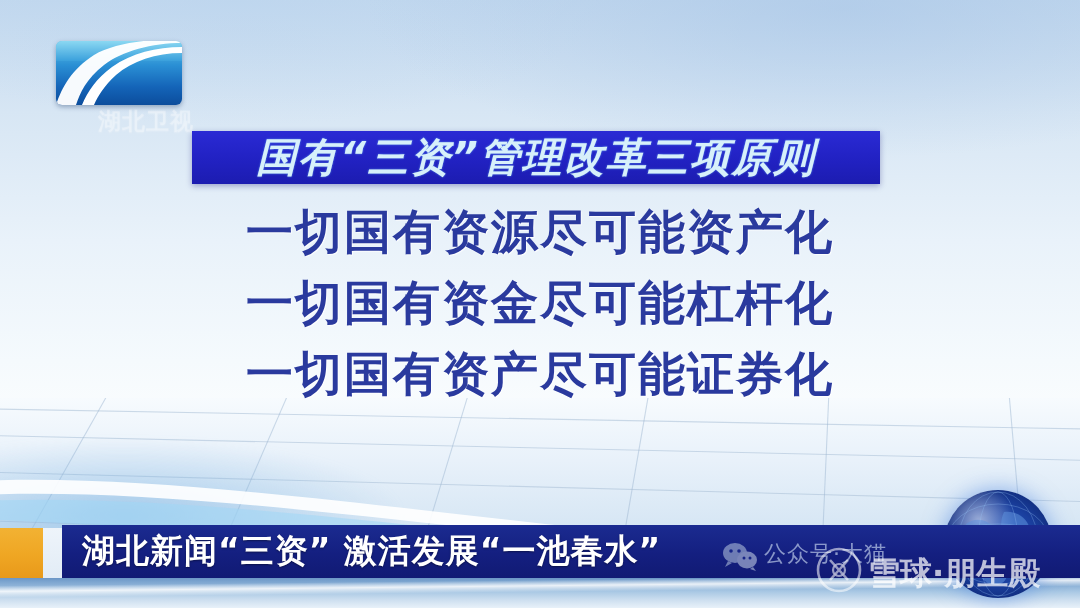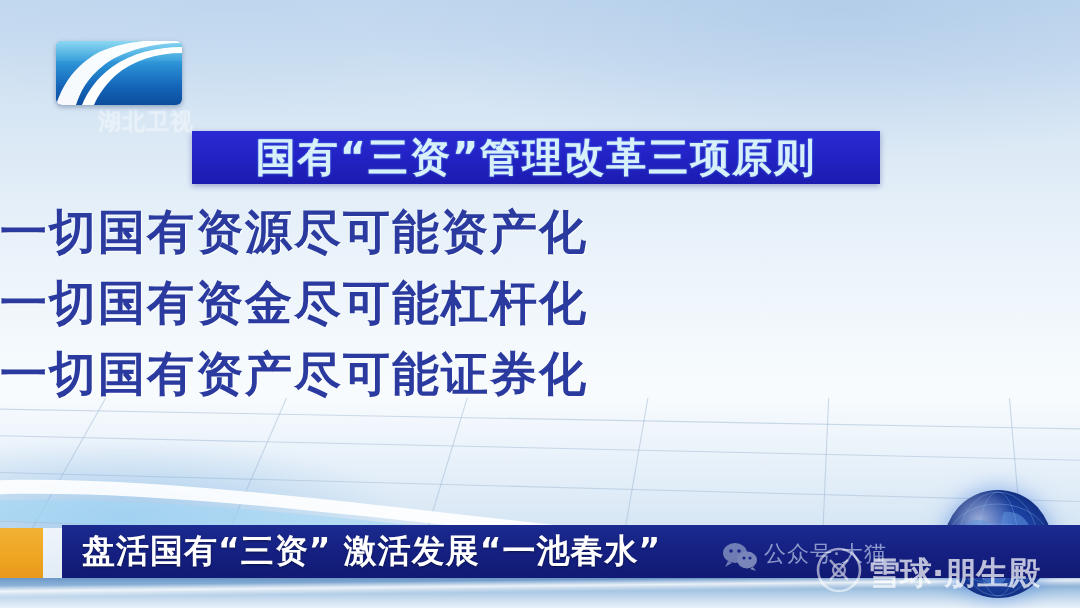--- a/index.html
+++ b/index.html
@@ -74,37 +74,37 @@
     white-space: nowrap;
     margin-left: 48px;
   }
 
   
   .title-banner {
     position: absolute; left: 192px; top: 131px;
     width: 688px; height: 53px;
     background: linear-gradient(to bottom, #2a2ad4 0%, #2222c4 50%, #1c1cb0 100%);
     box-shadow: 0 2px 6px rgba(20,20,120,0.35);
-    display: flex; align-items: center; justify-content: center;
+    display: flex; align-items: center; justify-content: center; font-style: italic;
   }
   .title-text {
     font-size: 40px; font-weight: bold;
     letter-spacing: 2px;
     color: #d7f0fa;
     white-space: nowrap;
     text-shadow: 0 0 2px rgba(120,200,255,0.7);
   }
 
   
   .principles {
     position: absolute; left: 0; top: 196px; width: 1080px;
   }
   .principle-line {
     width: 100%;
-    text-align: left;
+    text-align: center;
     font-size: 47px;
     font-weight: bold;
     letter-spacing: 2px;
     color: #2a3a9e;
     line-height: 71px;
     white-space: nowrap;
     text-shadow: 1px 1px 1px rgba(255,255,255,0.85);
   }
 
   
@@ -260,21 +260,21 @@
         <ellipse cx="54" cy="54" rx="20" ry="52"></ellipse>
         <ellipse cx="54" cy="54" rx="40" ry="52"></ellipse>
         <line x1="2" y1="54" x2="106" y2="54"></line>
       </g>
     </svg>
   </div>
 
   <div class="ticker-accent"></div>
   <div class="ticker-gap"></div>
   <div class="ticker-bar">
-    <div class="ticker-text">盘活国有“三资” 激活发展“一池春水”</div>
+    <div class="ticker-text">湖北新闻“三资” 激活发展“一池春水”</div>
   </div>
 
   <svg class="wm-wechat" viewBox="0 0 36 30">
     <ellipse cx="13" cy="12" rx="12" ry="10" fill="#b9c9e0"></ellipse>
     <path d="M6,20 L3,26 L10,22 Z" fill="#b9c9e0"></path>
     <circle cx="9" cy="10" r="1.8" fill="#1b2b90"></circle>
     <circle cx="17" cy="10" r="1.8" fill="#1b2b90"></circle>
     <ellipse cx="25" cy="19" rx="10" ry="8.5" fill="#cdd9ea"></ellipse>
     <path d="M31,26 L34,30 L28,28 Z" fill="#cdd9ea"></path>
     <circle cx="22" cy="17" r="1.5" fill="#1b2b90"></circle>

